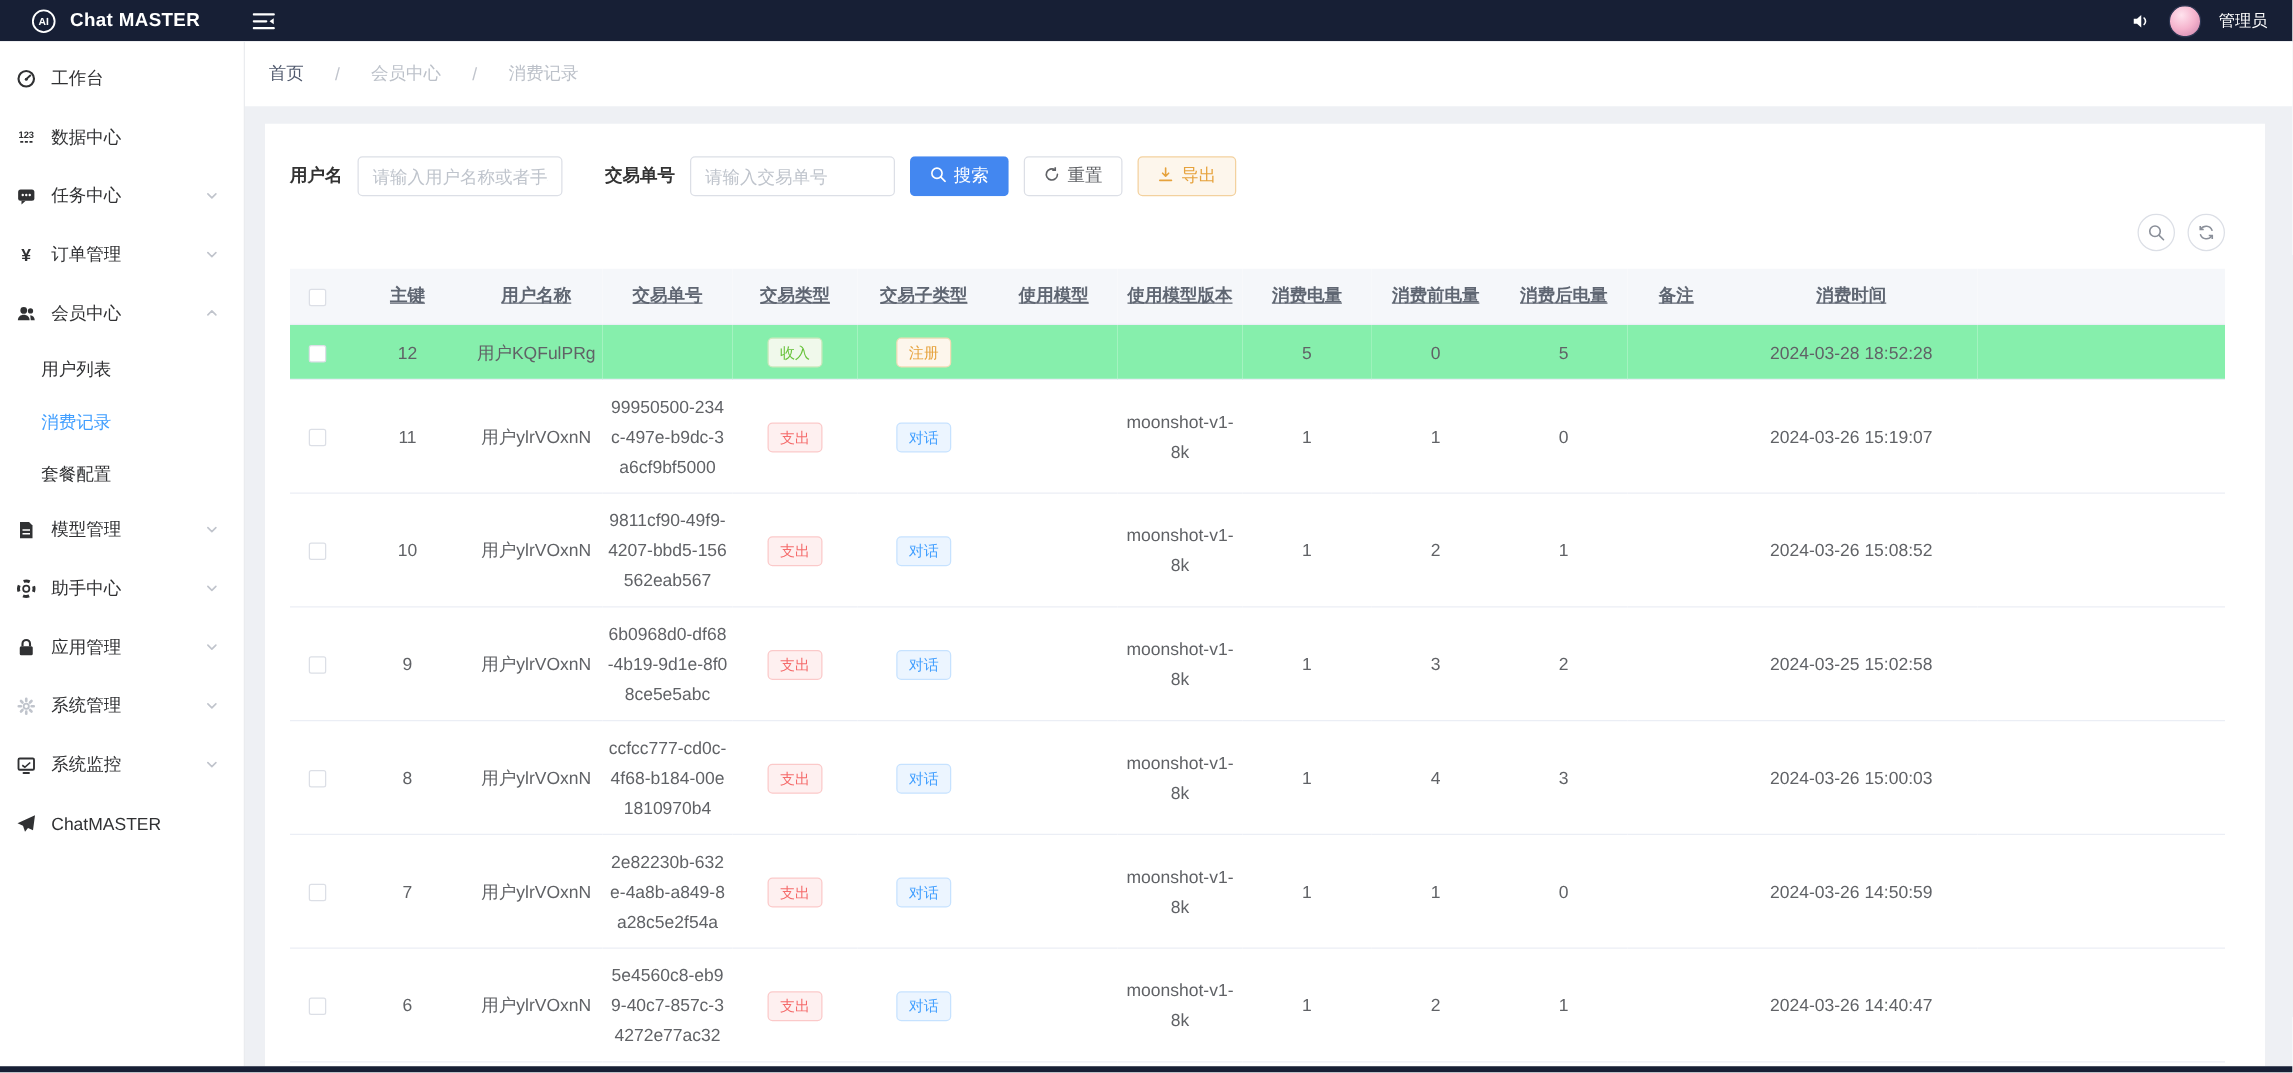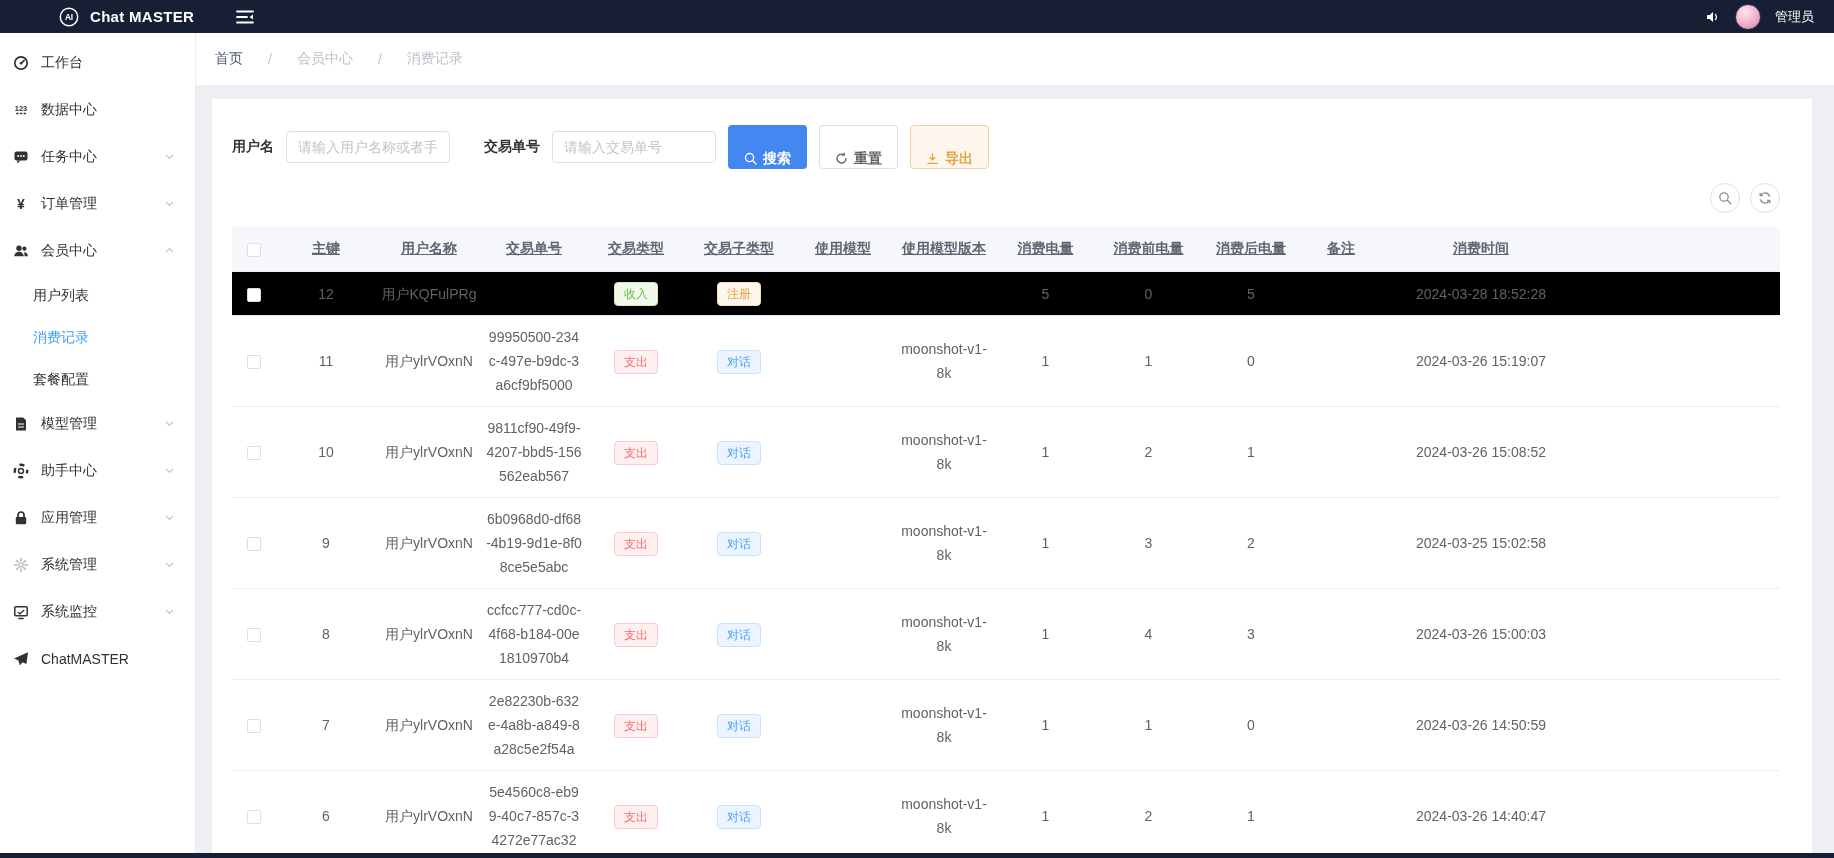--- a/index.html
+++ b/index.html
@@ -9,21 +9,21 @@
     background: #eef0f4;
     position: relative;
     color: #303133;
   }
   
   .topbar {
     height: 33px; background: #171f35; color: #fff;
     display: flex; align-items: center; justify-content: space-between;
     padding: 0 20px 0 24px;
   }
-  .topbar-left, .topbar-right { display: flex; align-items: center; margin-left: 34px; }
+  .topbar-left, .topbar-right { display: flex; align-items: center; }
   .brand { font-weight: 700; font-size: 15px; letter-spacing: .3px; margin-left: 10px; }
   .collapse-btn { margin-left: 42px; display: inline-flex; cursor: pointer; }
   .topbar-right { gap: 14px; }
   .icon-btn { display: inline-flex; align-items: center; cursor: pointer; }
   .avatar {
     width: 26px; height: 26px; border-radius: 50%;
     background: radial-gradient(circle at 38% 30%, #ffe3ee, #f5b3cd 50%, #d690b4 85%);
     border: 1px solid #2c3550; cursor: pointer;
   }
   .admin-name { font-size: 13px; }
@@ -60,44 +60,44 @@
   
   .filter-row { display: flex; align-items: center; }
   .f-label { font-weight: 700; font-size: 14px; color: #333; margin-right: 12px; white-space: nowrap; }
   .f-input {
     height: 32px; border: 1px solid #dcdfe6; border-radius: 4px;
     padding: 0 11px; font-size: 14px; color: #606266; width: 164px; outline: none;
   }
   .f-input::placeholder { color: #bfc4cc; }
   .ml34 { margin-left: 34px; }
   .btn {
-    height: 44px; border-radius: 4px; font-size: 14px; display: inline-flex;
-    align-items: flex-end; gap: 6px; padding: 0 15px; border: 1px solid transparent;
-    cursor: pointer; background: #fff; margin-left: 12px; white-space: nowrap; font-weight: bold;
+    height: 32px; border-radius: 4px; font-size: 14px; display: inline-flex;
+    align-items: center; gap: 6px; padding: 0 15px; border: 1px solid transparent;
+    cursor: pointer; background: #fff; margin-left: 12px; white-space: nowrap;
   }
   .btn.primary { background: #4387f0; color: #fff; }
   .btn.plain   { border-color: #dcdfe6; color: #606266; }
   .btn.warn    { background: #fdf6ec; border-color: #f3d19e; color: #e6a23c; }
   
   .tools { display: flex; justify-content: flex-end; gap: 10px; margin-top: 14px; }
   .tool {
     width: 30px; height: 30px; border: 1px solid #dcdfe6; border-radius: 50%;
     display: flex; align-items: center; justify-content: center; cursor: pointer; background: #fff;
   }
   
   table { width: 100%; border-collapse: collapse; table-layout: fixed; margin-top: 14px; font-size: 14px; color: #606266; }
   thead th {
     background: #f5f7fa; font-weight: 600; color: #5f6672;
     padding: 13px 4px; text-align: center; border-bottom: 1px solid #ebeef5; font-size: 14px; text-decoration: underline;
   }
   td {
     padding: 9px 4px; text-align: center; border-bottom: 1px solid #ebeef5;
     line-height: 24px; vertical-align: middle;
   }
-  tr.hl td { background: #000000; }
+  tr.hl td { background: #86efac; }
   .uuid { word-break: break-all; }
   .tag {
     display: inline-block; height: 24px; line-height: 22px; padding: 0 9px;
     border-radius: 4px; font-size: 12px; border: 1px solid transparent;
   }
   .tag.success { color: #67c23a; background: #f0f9eb; border-color: #cde9bd; }
   .tag.warning { color: #e6a23c; background: #fdf6ec; border-color: #f2dcb5; }
   .tag.danger  { color: #f56c6c; background: #fef0f0; border-color: #fbc9c9; }
   .tag.primary { color: #409eff; background: #ecf5ff; border-color: #c6e2ff; }
   .checkbox {

